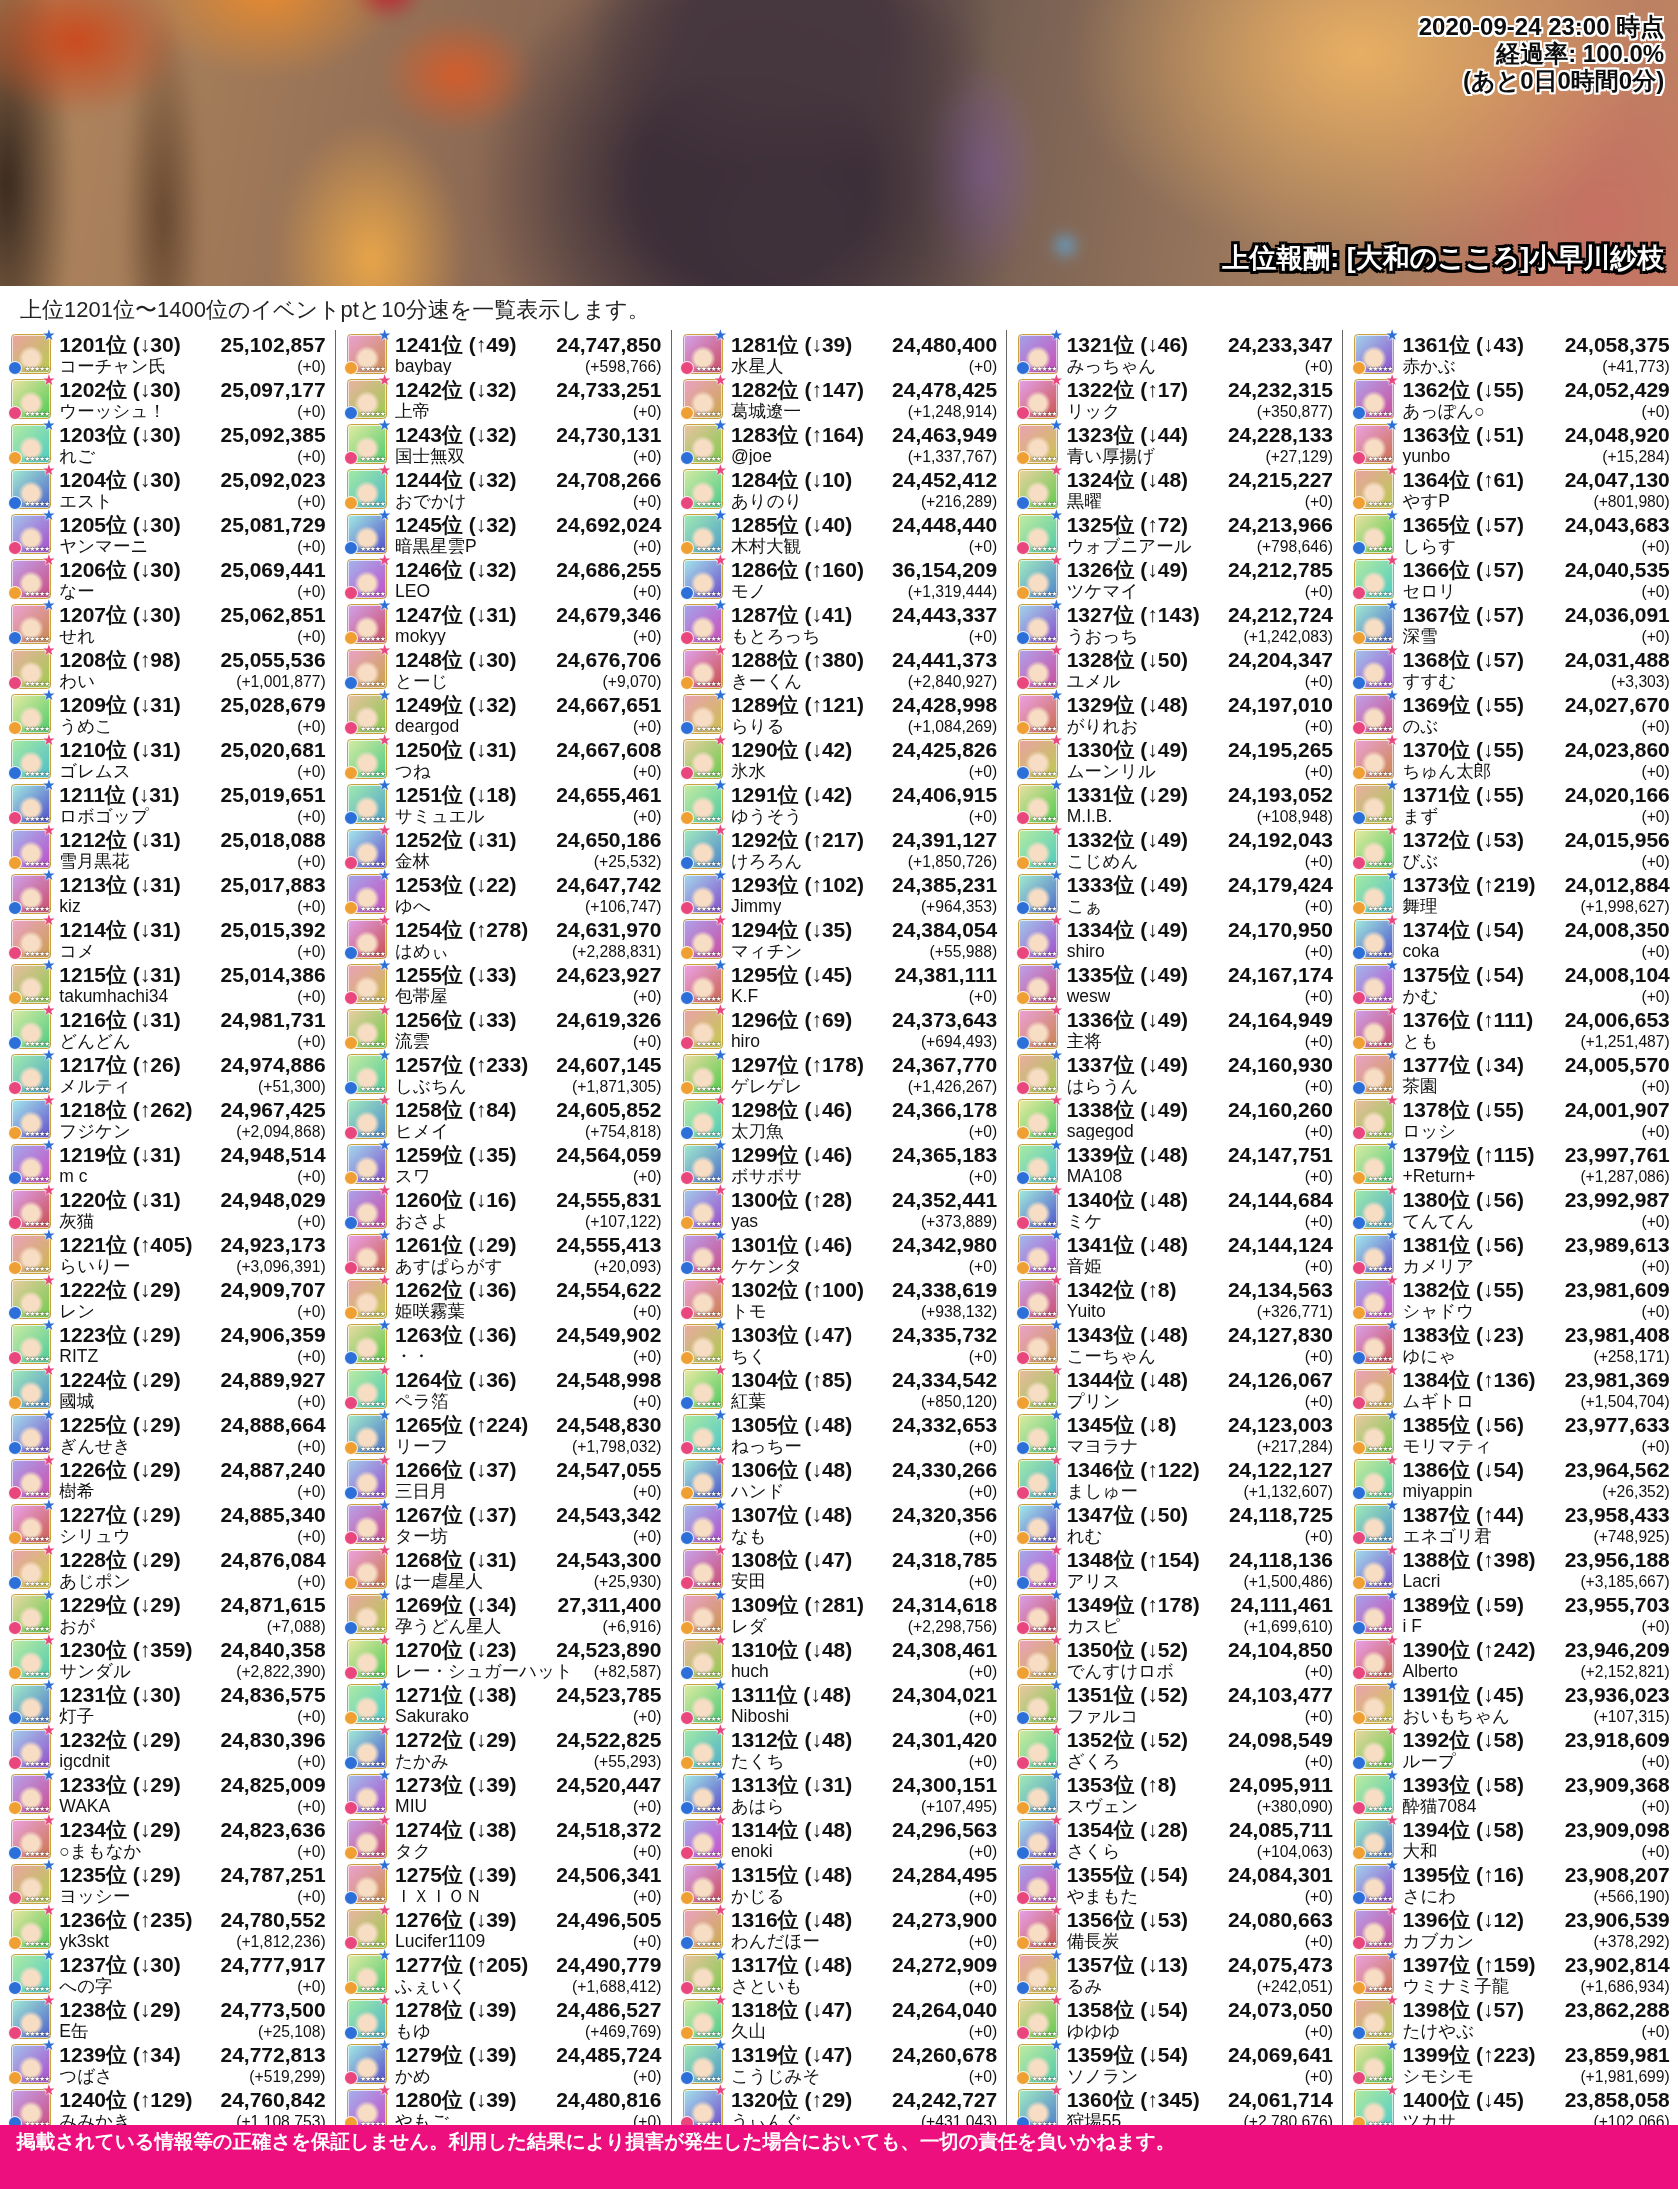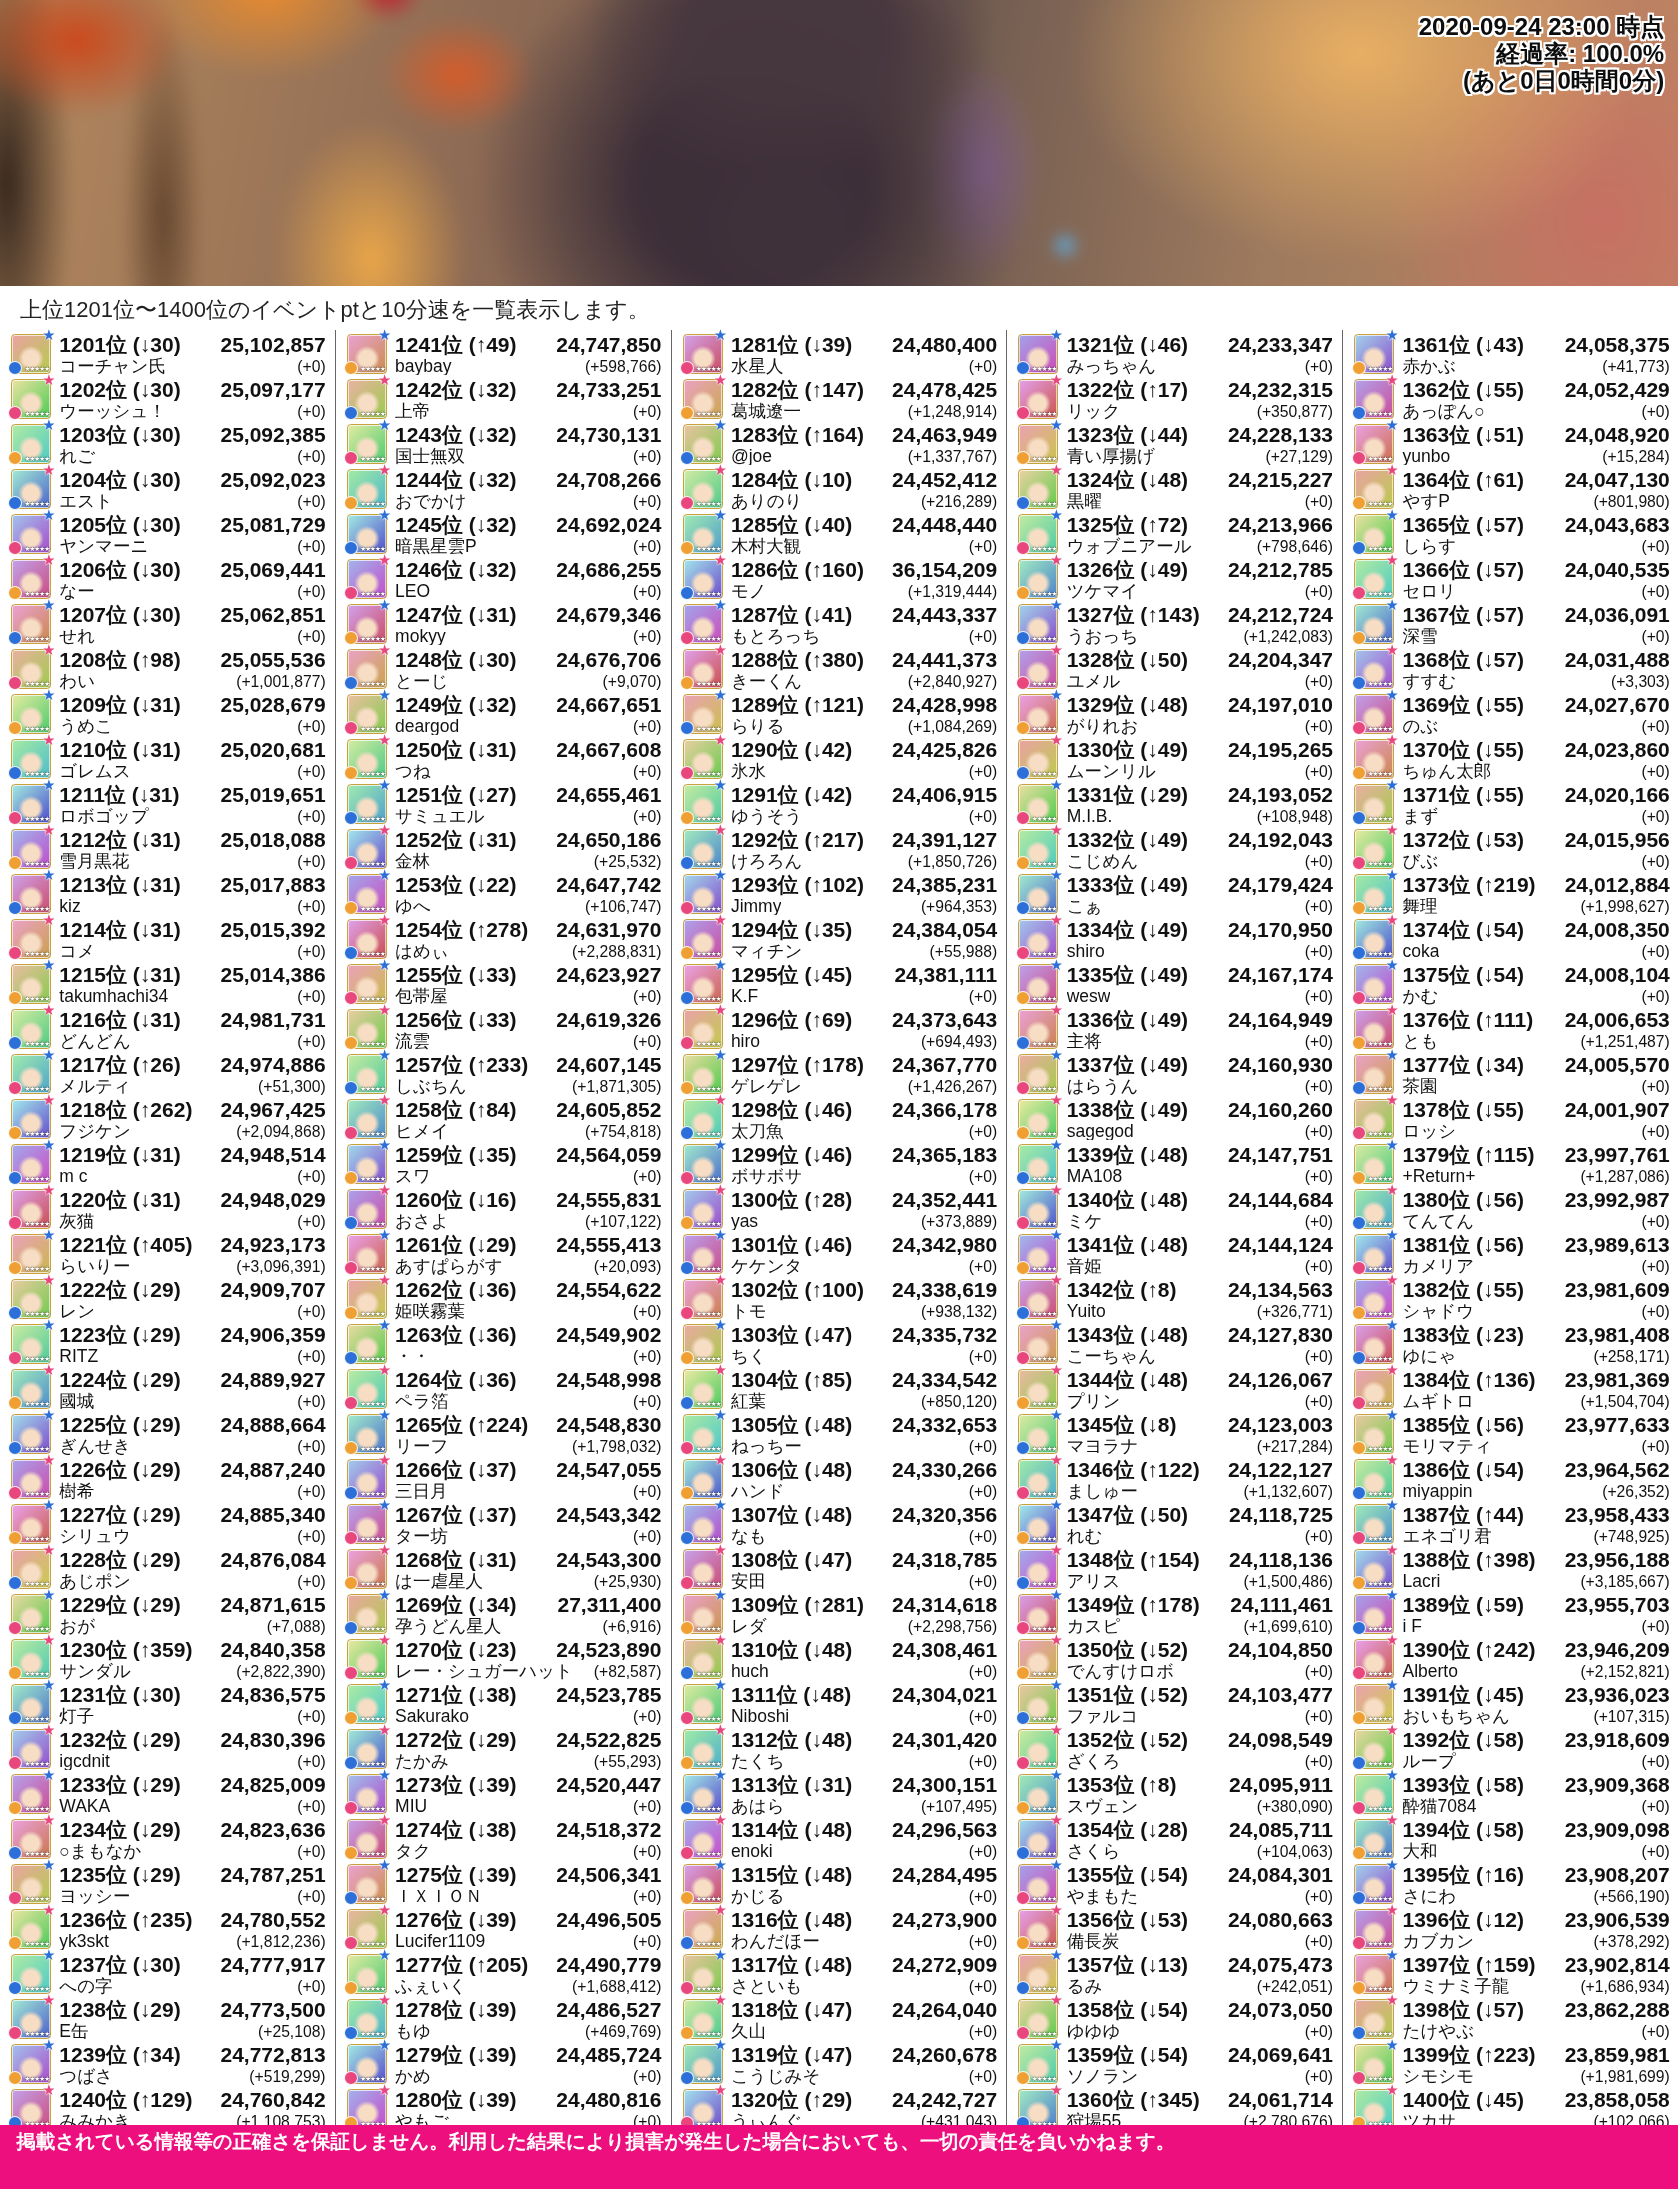--- a/index.html
+++ b/index.html
@@ -71,20 +71,21 @@
 </head>
 <body>
 
 <div class="header">
   <div class="art"></div>
   <div class="hdr-right">
     <div class="ow">2020-09-24 23:00 時点</div>
     <div class="ow">経過率: 100.0%</div>
     <div class="ow">(あと0日0時間0分)</div>
   </div>
+  <div class="reward ob">上位報酬: [大和のこころ]小早川紗枝</div>
 </div>
 
 <div class="subtitle">上位1201位〜1400位のイベントptと10分速を一覧表示します。</div>
 
 <div class="list">
   <div class="col">
       <div class="entry">
         <div class="avatar" style="background: radial-gradient(circle at 50% 62%, rgb(246, 221, 196) 0px, rgb(246, 221, 196) 26%, rgba(246, 221, 196, 0) 42%), linear-gradient(135deg, rgb(235, 162, 162), rgb(182, 203, 77));">
           <span class="star" style="color: rgb(45, 111, 216);">★</span>
           <span class="dot" style="background: rgb(45, 111, 216);"></span>
@@ -937,21 +938,21 @@
         </div>
       </div>
       <div class="entry">
         <div class="avatar" style="background: radial-gradient(circle at 50% 62%, rgb(246, 221, 196) 0px, rgb(246, 221, 196) 26%, rgba(246, 221, 196, 0) 42%), linear-gradient(135deg, rgb(162, 235, 175), rgb(77, 161, 203));">
           <span class="star" style="color: rgb(45, 111, 216);">★</span>
           <span class="dot" style="background: rgb(45, 111, 216);"></span>
           <span class="stars">★★★★★</span>
         </div>
         <div class="mid">
           <div class="line1">
-            <span class="rank">1251位 (↓27)</span>
+            <span class="rank">1251位 (↓18)</span>
             <span class="pts">24,655,461</span>
           </div>
           <div class="line2">
             <span class="name">サミュエル</span>
             <span class="chg">(+0)</span>
           </div>
         </div>
       </div>
       <div class="entry">
         <div class="avatar" style="background: radial-gradient(circle at 50% 62%, rgb(246, 221, 196) 0px, rgb(246, 221, 196) 26%, rgba(246, 221, 196, 0) 42%), linear-gradient(135deg, rgb(162, 232, 235), rgb(104, 77, 203));">

